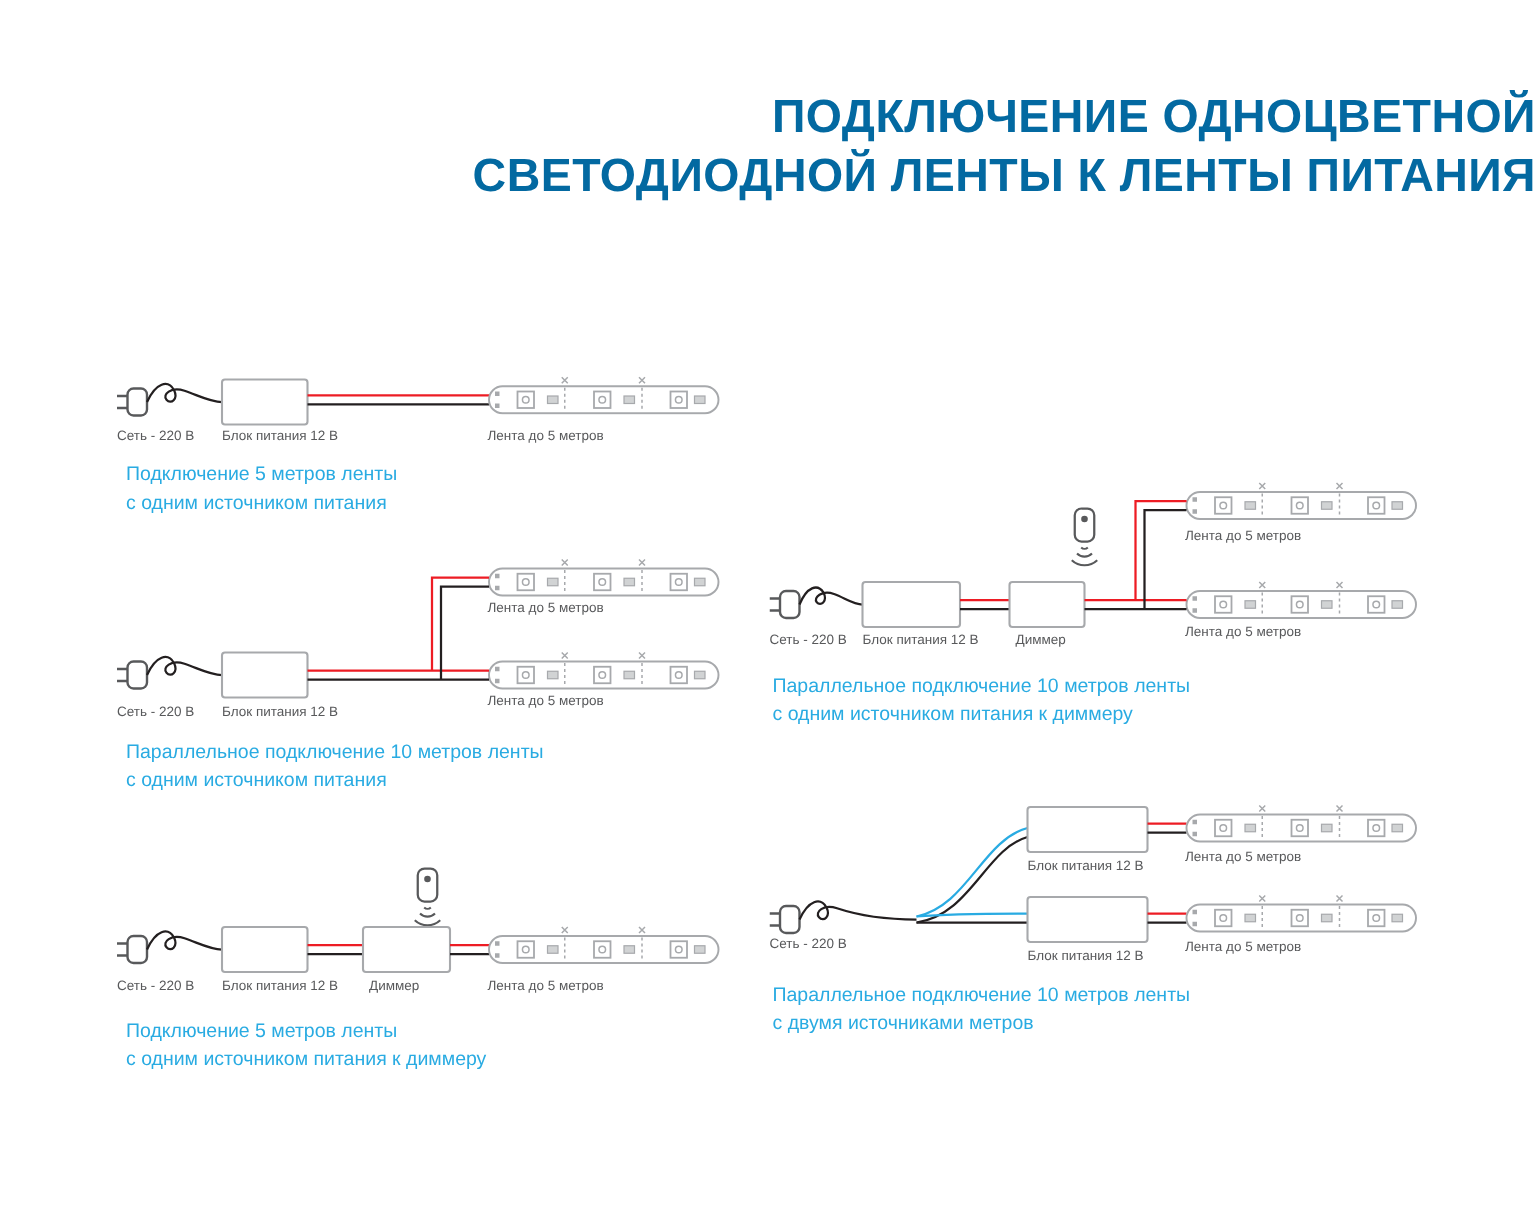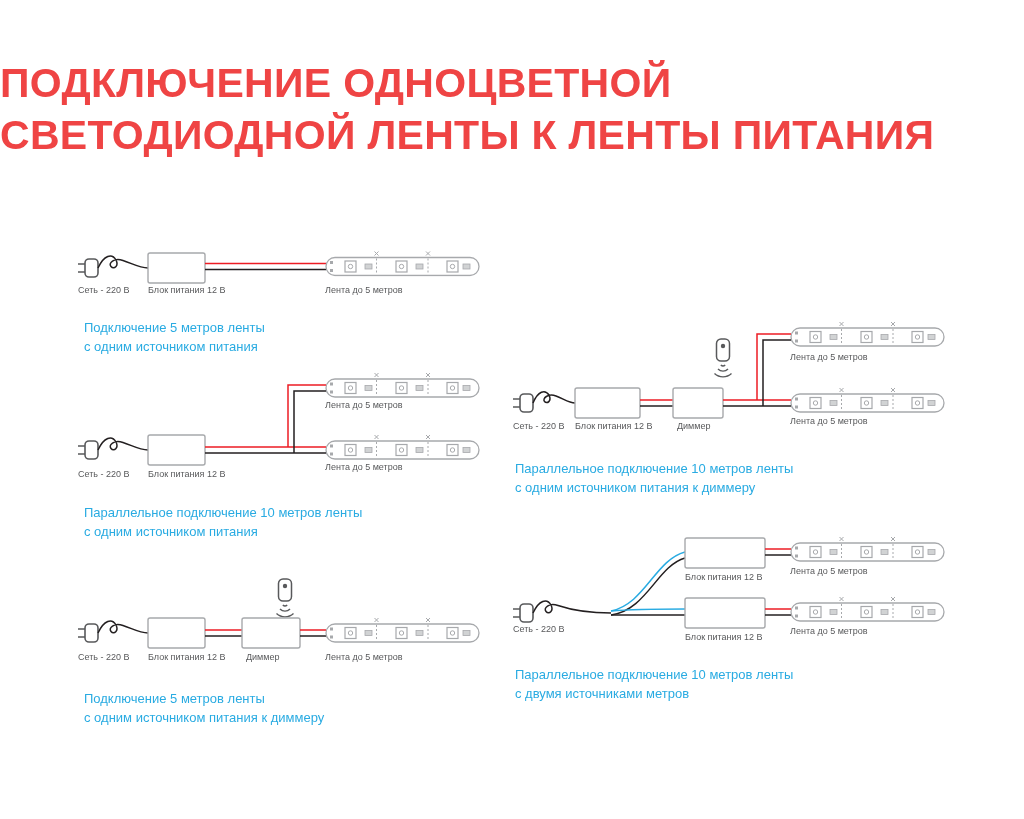--- a/index.html
+++ b/index.html
@@ -1,25 +1,25 @@
 <!DOCTYPE html>
 <html><head>
 <meta charset="utf-8">
 <style>
   html,body{margin:0;padding:0;background:#fff;}
   .page{position:relative;width:1024px;height:819px;background:#ffffff;
         font-family:"Liberation Sans",sans-serif;overflow:hidden;}
-  .title{position:absolute;left:0;right:0;top:58px;text-align:left;
-         color:#ef4444;font-size:41px;font-weight:700;line-height:1.26;
+  .title{position:absolute;left:0;right:0;top:58px;text-align:right;
+         color:#0369a1;font-size:31px;font-weight:700;line-height:1.26;
          letter-spacing:.3px;}
   .diagram{position:absolute;}
   .diagram svg{position:absolute;left:0;top:0;overflow:visible;}
   .lbl{position:absolute;font-size:9px;color:#58595b;white-space:nowrap;}
   .cap{position:absolute;font-size:13px;color:#29abe2;line-height:1.45;
-       white-space:nowrap;margin-top:12px;}
+       white-space:nowrap;}
   .wire-red{stroke:#ed1c24;stroke-width:1.5;fill:none;}
   .wire-black{stroke:#231f20;stroke-width:1.5;fill:none;}
   .wire-cyan{stroke:#29abe2;stroke-width:1.5;fill:none;}
   .box{fill:#fff;stroke:#a7a9ac;stroke-width:1.4;}
 </style>
 </head>
 <body>
 
 <svg style="position:absolute;width:0;height:0" aria-hidden="true">
   <defs>

